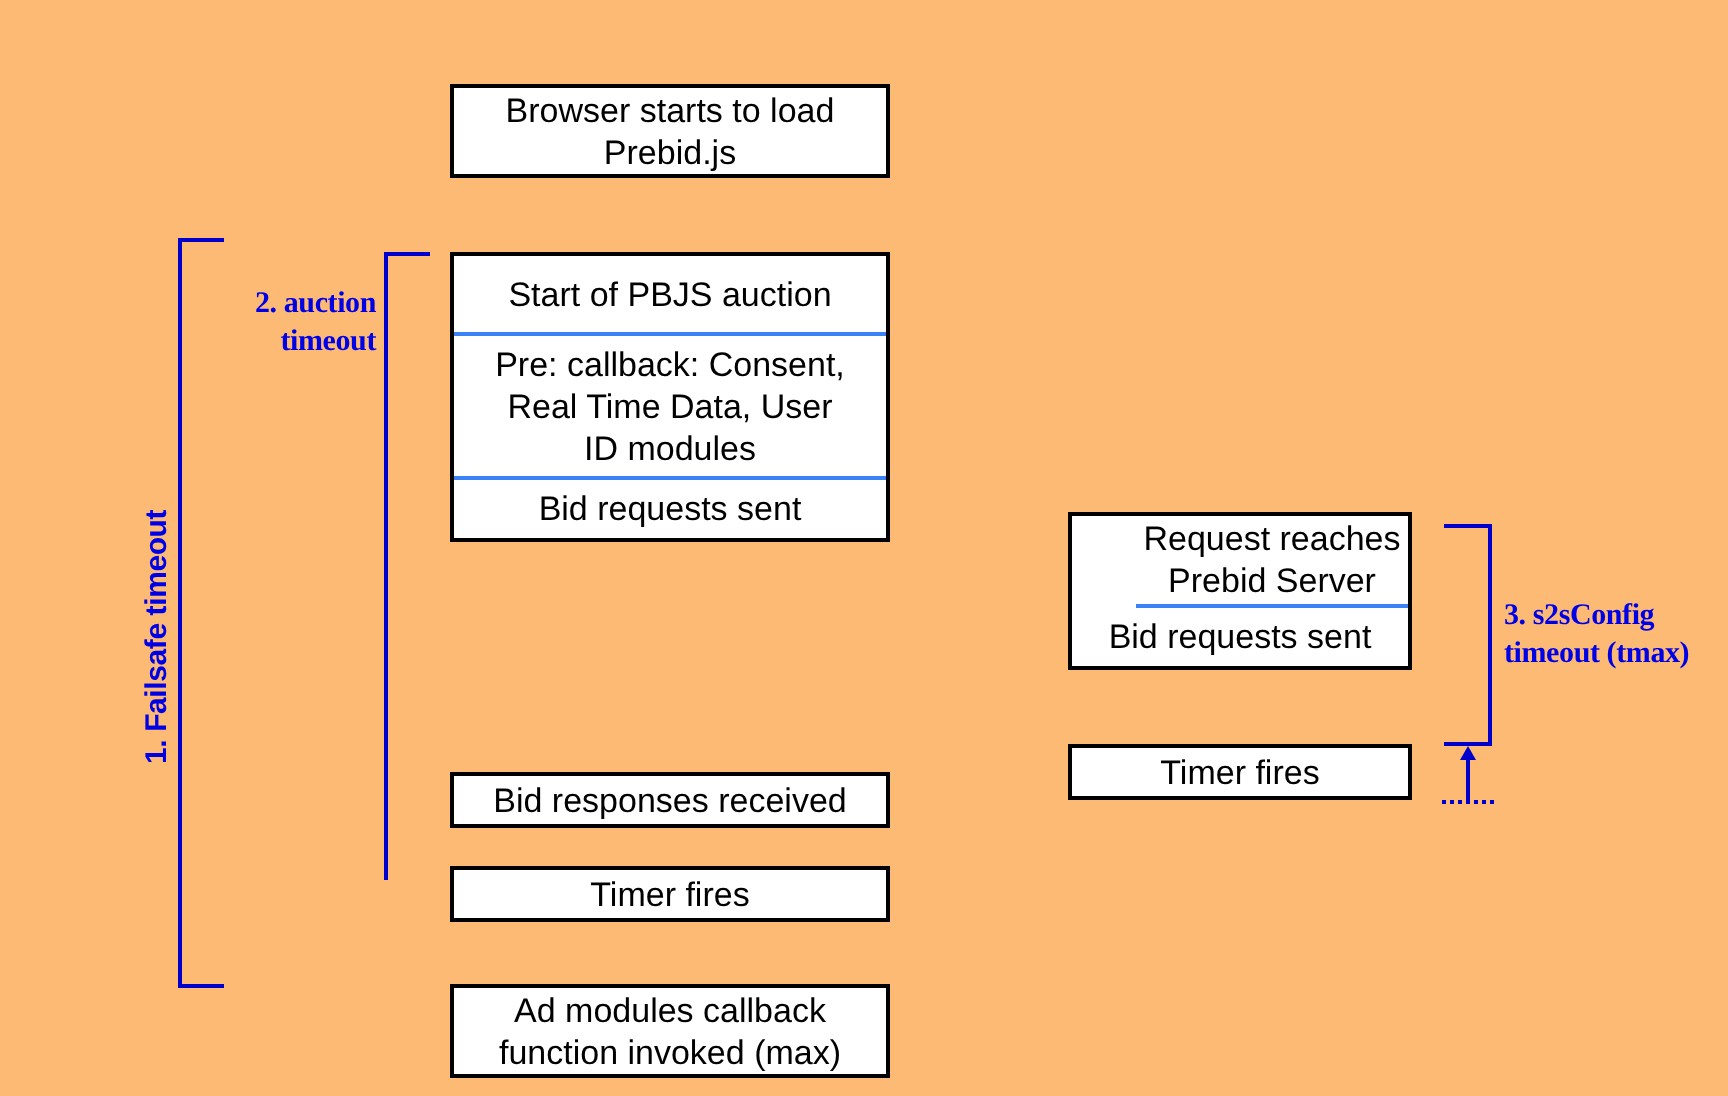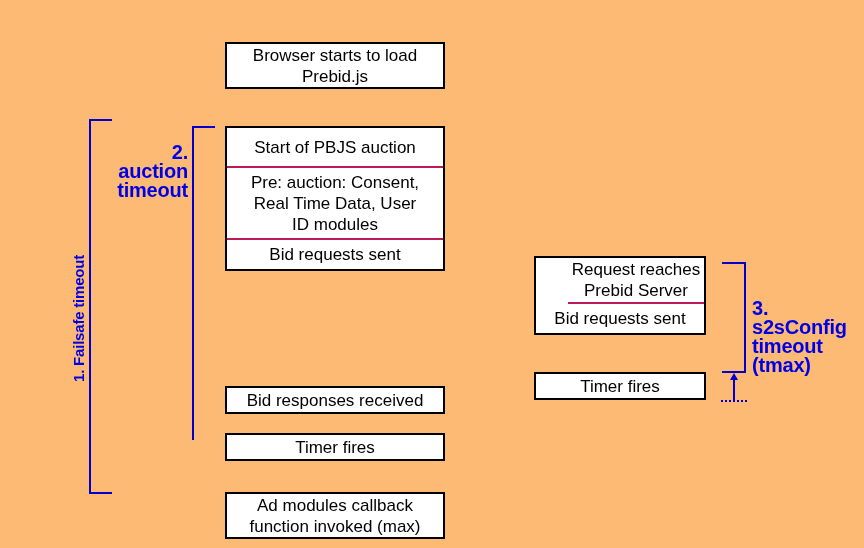--- a/index.html
+++ b/index.html
@@ -41,31 +41,31 @@
   .stack .cell {
     color: #000000;
     font-family: "Liberation Sans", sans-serif;
     font-size: 17px;
     line-height: 21px;
     display: flex;
     align-items: center;
     justify-content: center;
     text-align: center;
     white-space: pre-line;
-    border-bottom: 2px solid #be185d;
+    border-bottom: 2px solid #3b82f6;
     box-sizing: border-box;
   }
   .stack .cell:last-child {
     border-bottom: none;
   }
   .blue-label {
     position: absolute;
     color: #0000e6;
-    font-family: Liberation Sans, sans-serif;
-    font-size: 20px;
+    font-family: Liberation Serif, serif;
+    font-size: 15px;
     line-height: 19px;
     font-weight: bold;
     white-space: pre-line;
     letter-spacing: -0.2px;
   }
   .vline {
     position: absolute;
     background: #0000cc;
     width: 2px;
   }
@@ -107,21 +107,21 @@
   <div class="box" style="left:225px; top:42px; width:220px; height:47px;">
     <span>Browser starts to load
 Prebid.js</span>
   </div>
 
   <div class="stack" style="left:225px; top:126px; width:220px; height:145px;">
     <div class="cell" style="height:40px;">
       <span>Start of PBJS auction</span>
     </div>
     <div class="cell" style="height:72px;">
-      <span>Pre: auction: Consent,
+      <span>Pre: callback: Consent,
 Real Time Data, User
 ID modules</span>
     </div>
     <div class="cell" style="height:29px;">
       <span>Bid requests sent</span>
     </div>
   </div>
 
   <div class="box" style="left:225px; top:386px; width:220px; height:28px;">
     <span>Bid responses received</span>

